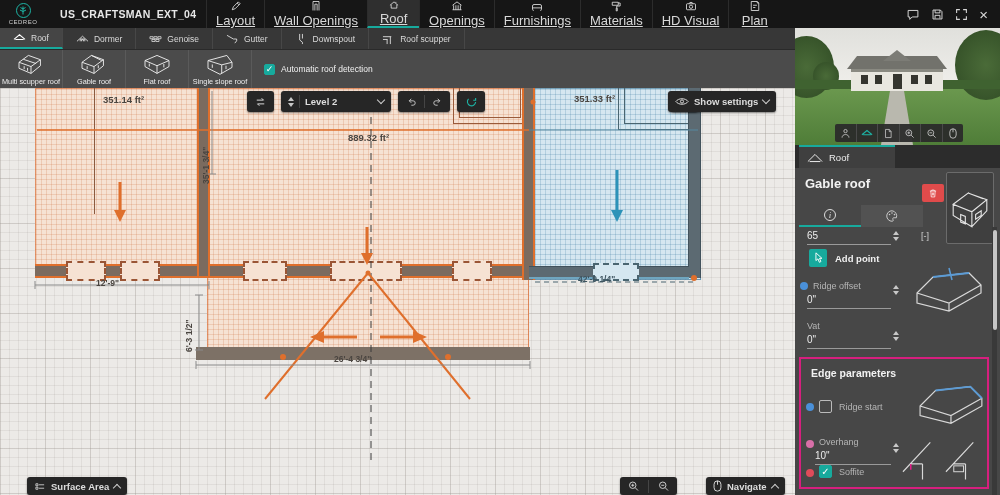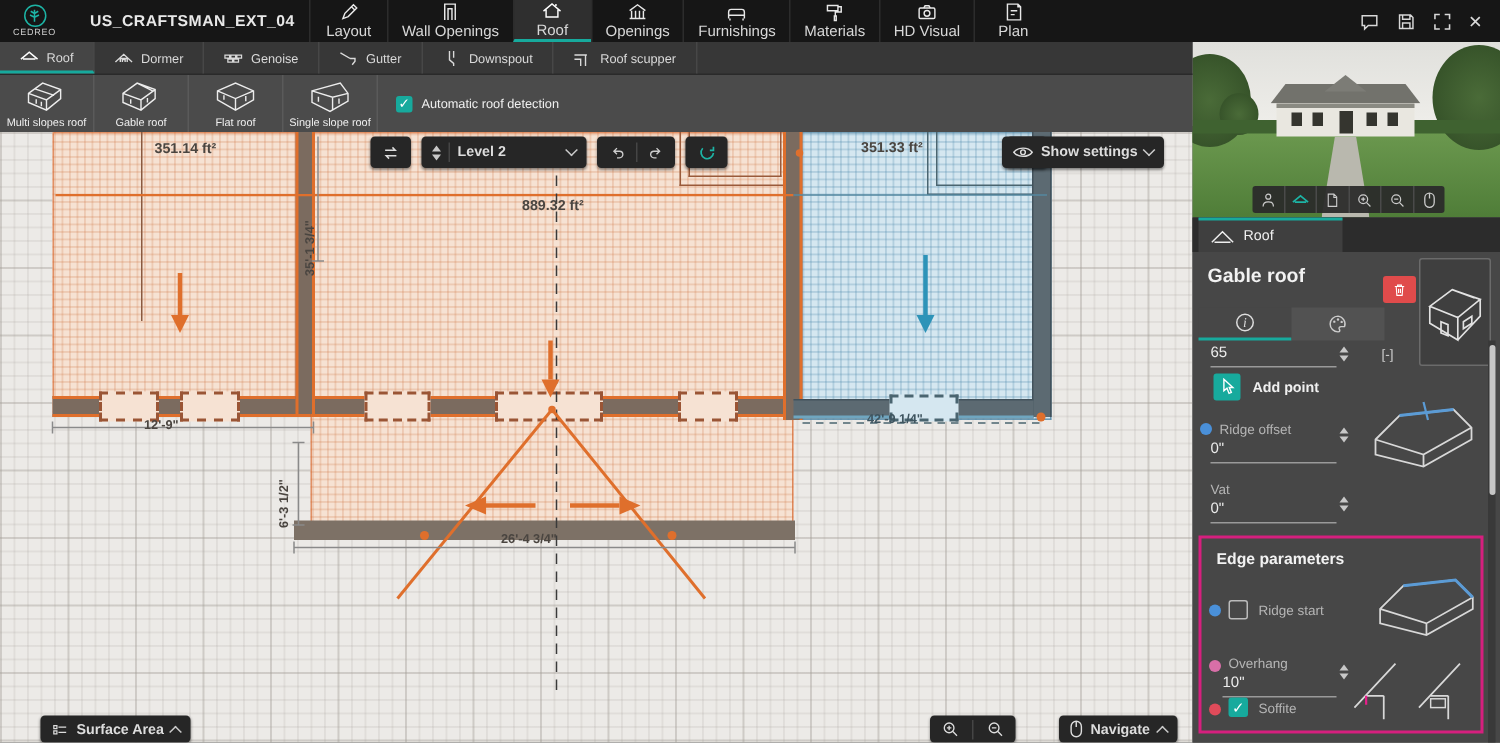--- a/index.html
+++ b/index.html
@@ -13,21 +13,21 @@
     display:flex; align-items:stretch; z-index:30; }
   .logo { width:46px; display:flex; flex-direction:column; align-items:center; justify-content:center; }
   .logo-circle { width:15px; height:15px; border:1.5px solid #1db4a5; border-radius:50%;
     display:flex; align-items:center; justify-content:center; }
   .logo-name { font-size:6px; letter-spacing:.5px; color:#cfcfcf; margin-top:1px; }
   .proj-title { display:flex; align-items:center; color:#e8e8e8; font-size:10.5px; font-weight:bold;
     letter-spacing:.3px; padding:0 14px; width:160px; }
   .tabs { display:flex; height:28px; }
   .tab { display:flex; flex-direction:column; align-items:center; justify-content:center; gap:1px;
     padding:0 9px; min-width:52px; border-left:1px solid #2c2c2c; cursor:pointer; }
-  .tab span { font-size:10px; color:#d8d8d8; white-space:nowrap; }
+  .tab span { font-size:13px; color:#d8d8d8; white-space:nowrap;text-decoration:underline; }
   .tab.active { background:#2f2f2f; border-bottom:2px solid #17aa9d; }
   .win-icons { margin-left:auto; display:flex; align-items:center; gap:11px; padding-right:12px; }
   .win-icons .x { color:#d8d8d8; font-size:15px; line-height:1; cursor:pointer; }
 
   
   .subbar { position:absolute; left:0; top:28px; width:795px; height:22px; background:#373737;
     display:flex; z-index:25; border-bottom:1px solid #2a2a2a; }
   .subtab { display:flex; align-items:center; gap:5px; padding:0 13px; border-right:1px solid #474747;
     cursor:pointer; }
   .subtab span { font-size:8.5px; color:#dadada; white-space:nowrap; }
@@ -263,21 +263,21 @@
       </svg>
     <span>Roof scupper</span>
   </div>
 </div>
 
 <div class="toolsbar">
   <div class="tool-btn">
     <svg width="32" height="24" viewBox="0 0 36 28">
         <path d="M4 12 15 4l14 5v7L18 25 4 19z M4 12l14 5 11-8 M18 17v8 M9 8.5 24 13.5 M10 20v-3.5 M14 22v-3.5" stroke="#ececec" stroke-width="1.1" fill="none"></path>
       </svg>
-    <span>Multi slopes roof</span>
+    <span>Multi scupper roof</span>
   </div>
   <div class="tool-btn">
     <svg width="32" height="24" viewBox="0 0 36 28">
         <path d="M4 12 15 4l14 5v7L18 25 4 19z M4 12l14 5 11-8 M18 17v8 M15 4l12 6 M10 20v-3.5 M23 19v-3.5" stroke="#ececec" stroke-width="1.1" fill="none"></path>
       </svg>
     <span>Gable roof</span>
   </div>
   <div class="tool-btn">
     <svg width="32" height="24" viewBox="0 0 36 28">
         <path d="M4 10 18 4l14 6v7L18 25 4 17z M4 10l14 6 14-6 M18 16v9 M9 17v-3.5 M26 18v-4" stroke="#ececec" stroke-width="1.1" fill="none"></path>

